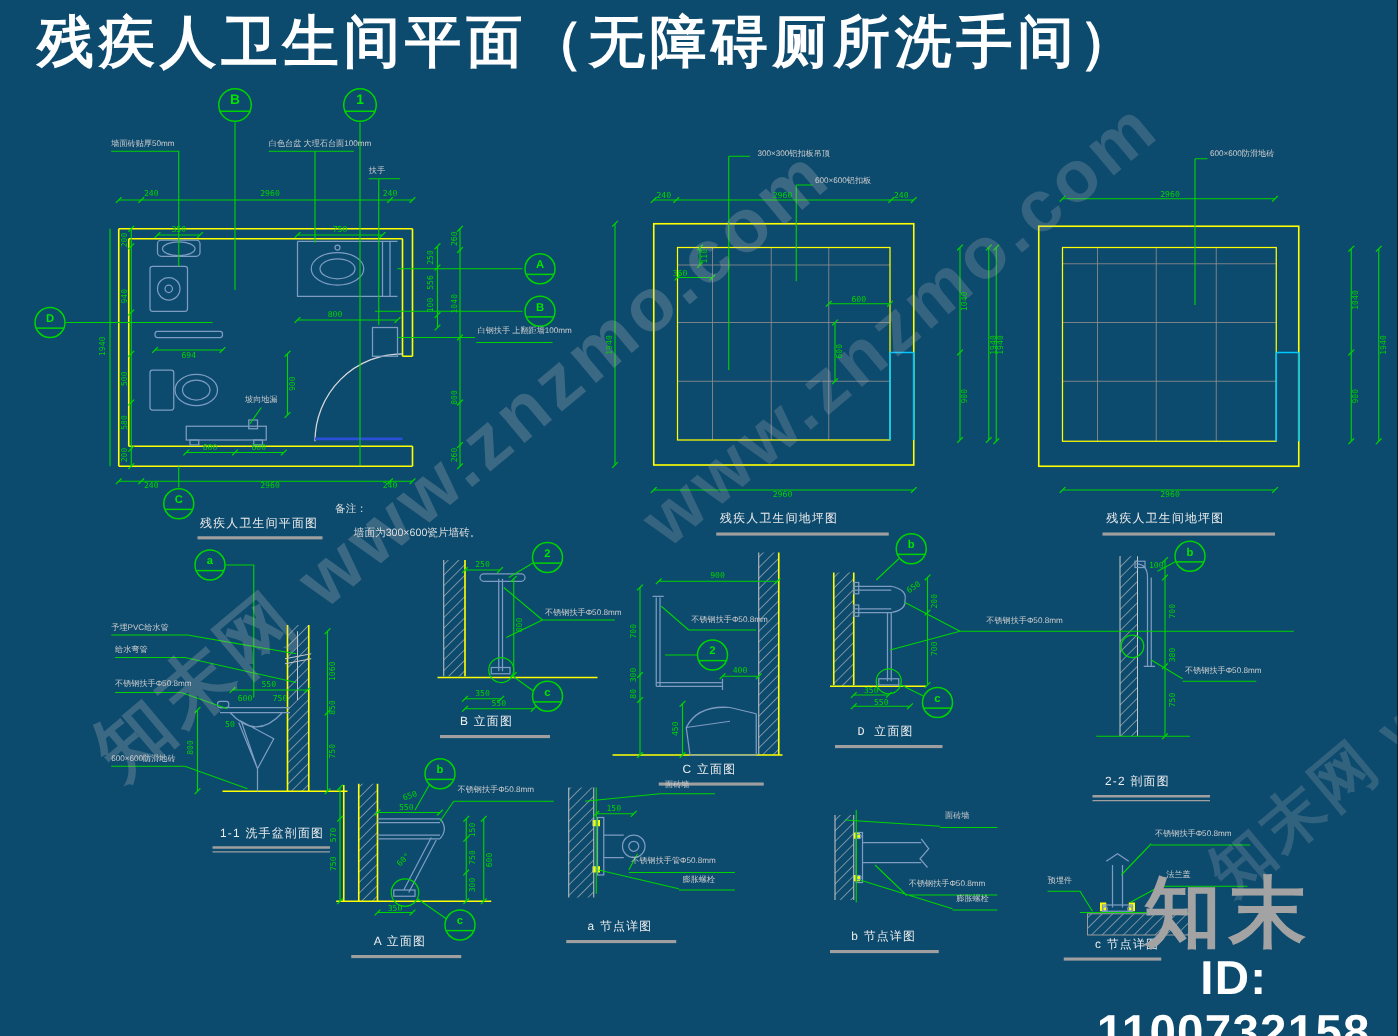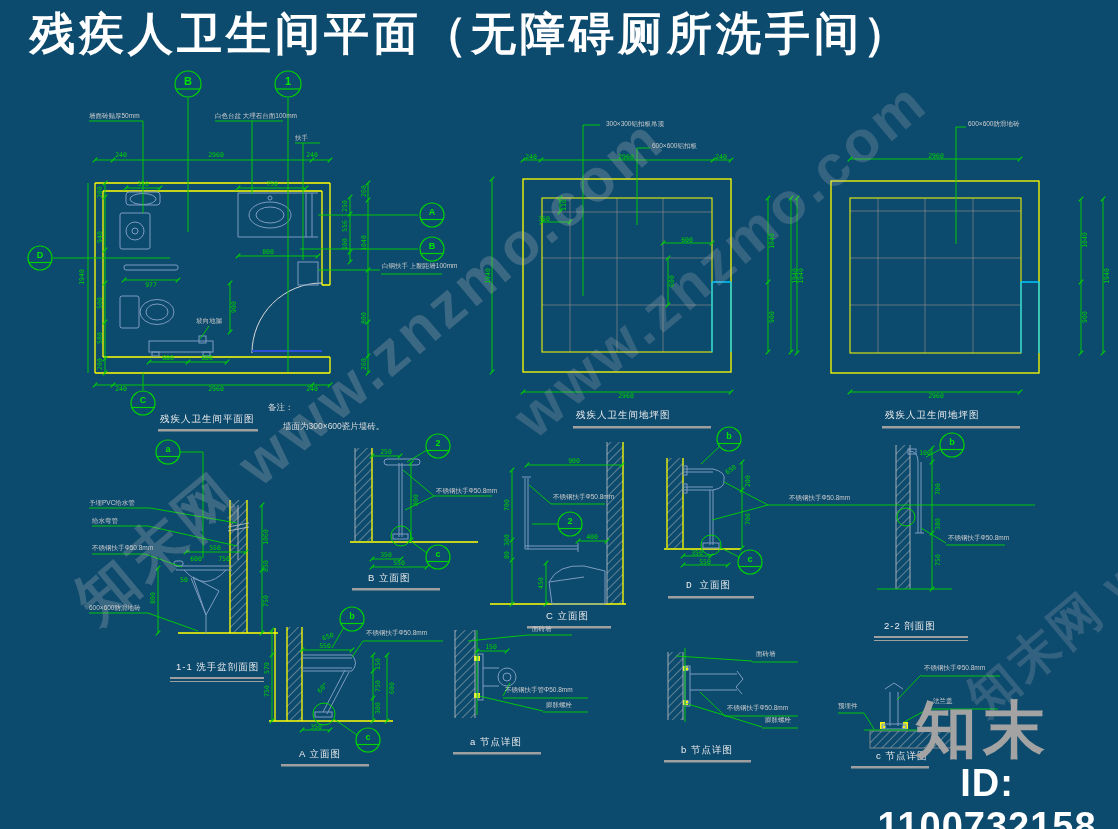--- a/index.html
+++ b/index.html
@@ -375,21 +375,21 @@
       <div class="lbl k-dim" style="left: 364px; top: 191px; transform: translate(-50%, -50%) rotate(-90deg);">260</div>
       <div class="lbl k-dim" style="left: 364px; top: 243px; transform: translate(-50%, -50%) rotate(-90deg);">1040</div>
       <div class="lbl k-dim" style="left: 364px; top: 318px; transform: translate(-50%, -50%) rotate(-90deg);">800</div>
       <div class="lbl k-dim" style="left: 364px; top: 364px; transform: translate(-50%, -50%) rotate(-90deg);">260</div>
       <div class="lbl k-dim" style="left: 345px; top: 206px; transform: translate(-50%, -50%) rotate(-90deg);">250</div>
       <div class="lbl k-dim" style="left: 345px; top: 226px; transform: translate(-50%, -50%) rotate(-90deg);">556</div>
       <div class="lbl k-dim" style="left: 345px; top: 244px; transform: translate(-50%, -50%) rotate(-90deg);">100</div>
       <div class="lbl k-dim" style="left: 143px; top: 184px; transform: translate(-50%, -50%) rotate(0deg);">350</div>
       <div class="lbl k-dim" style="left: 272px; top: 184px; transform: translate(-50%, -50%) rotate(0deg);">750</div>
       <div class="lbl k-dim" style="left: 268px; top: 252px; transform: translate(-50%, -50%) rotate(0deg);">800</div>
-      <div class="lbl k-dim" style="left: 151px; top: 285px; transform: translate(-50%, -50%) rotate(0deg);">977</div>
+      <div class="lbl k-dim" style="left: 151px; top: 285px; transform: translate(-50%, -50%) rotate(0deg);">694</div>
       <div class="lbl k-dim" style="left: 234px; top: 307px; transform: translate(-50%, -50%) rotate(-90deg);">900</div>
       <div class="lbl k-dim" style="left: 168px; top: 358px; transform: translate(-50%, -50%) rotate(0deg);">600</div>
       <div class="lbl k-dim" style="left: 207px; top: 358px; transform: translate(-50%, -50%) rotate(0deg);">600</div>
       <div class="lbl k-leader" style="left: 89px; top: 116px; transform: translate(0px, -50%) rotate(0deg);">墙面砖贴厚50mm</div>
       <div class="lbl k-leader" style="left: 215px; top: 116px; transform: translate(0px, -50%) rotate(0deg);">白色台盆 大理石台面100mm</div>
       <div class="lbl k-leader" style="left: 295px; top: 138px; transform: translate(0px, -50%) rotate(0deg);">扶手</div>
       <div class="lbl k-leader" style="left: 382px; top: 266px; transform: translate(0px, -50%) rotate(0deg);">白钢扶手 上翻距墙100mm</div>
       <div class="lbl k-leader" style="left: 196px; top: 321px; transform: translate(0px, -50%) rotate(0deg);">坡向地漏</div>
       <div class="lbl k-note" style="left: 268px; top: 407px; transform: translate(0px, -50%) rotate(0deg);">备注：</div>
       <div class="lbl k-note" style="left: 283px; top: 426px; transform: translate(0px, -50%) rotate(0deg);">墙面为300×600瓷片墙砖。</div>

